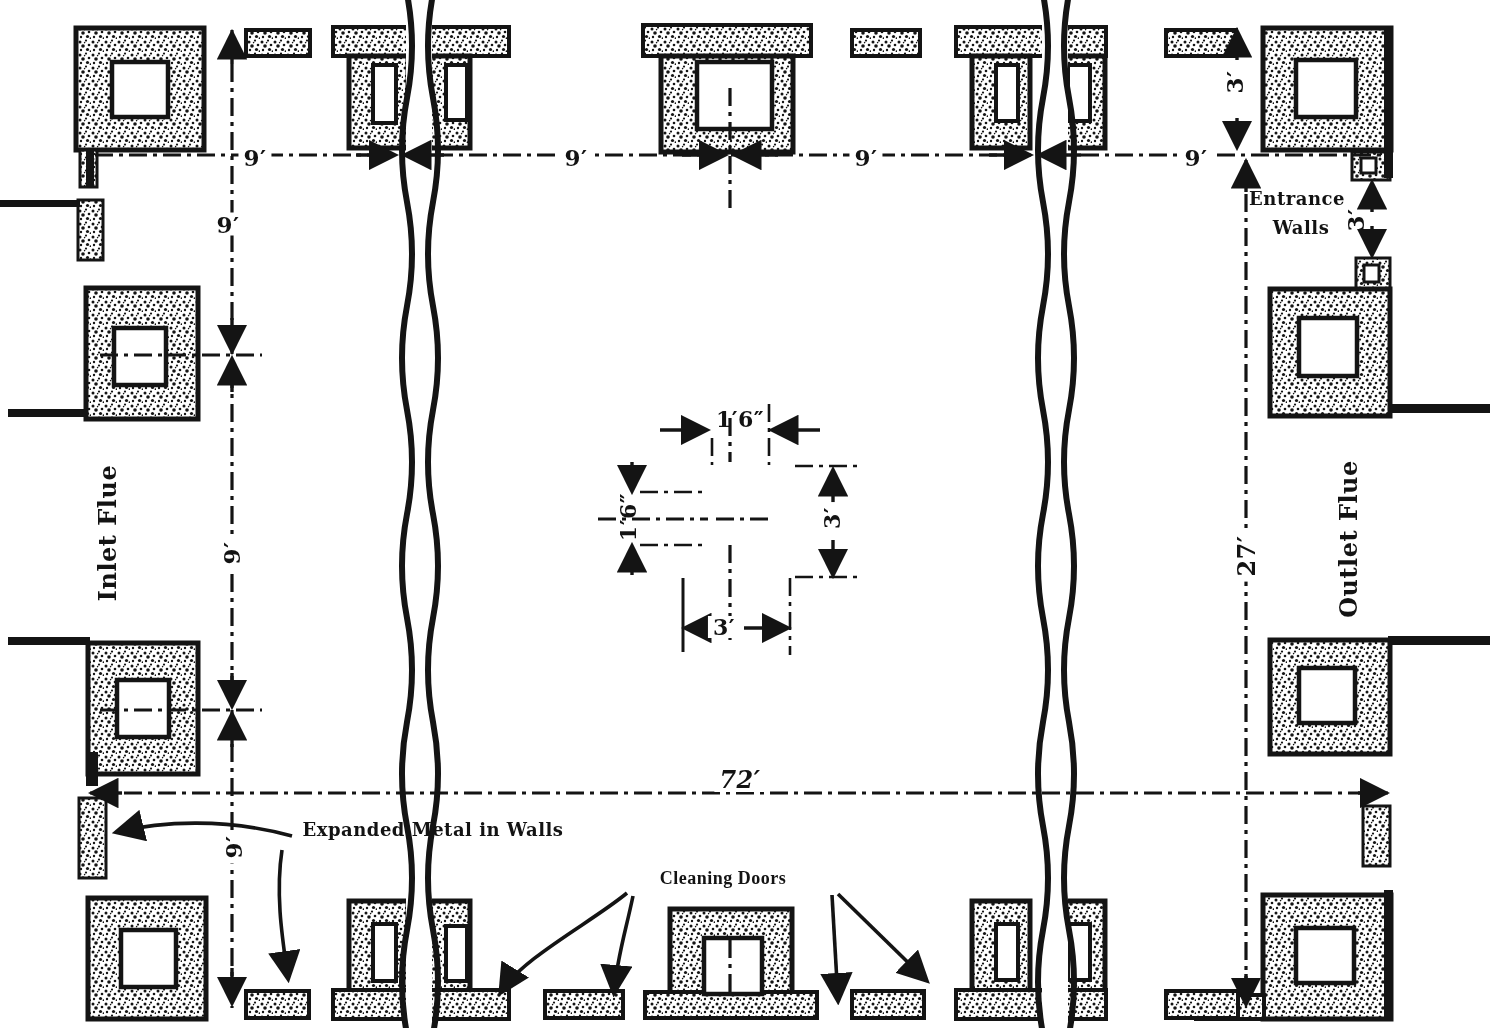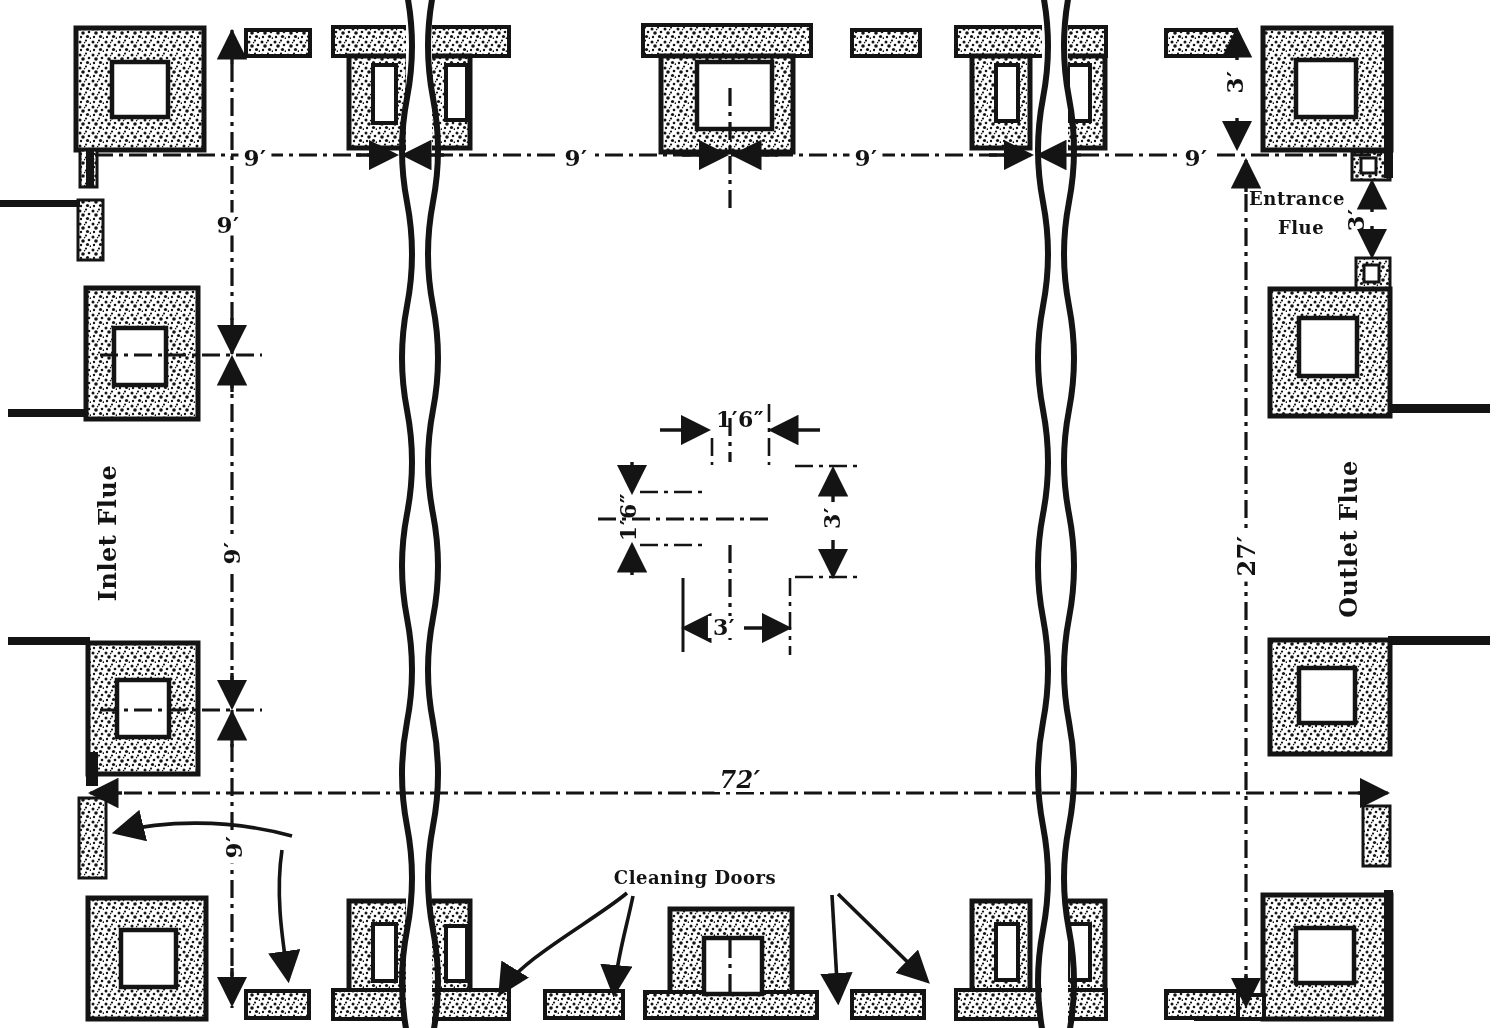--- a/index.html
+++ b/index.html
@@ -194,22 +194,23 @@
     <path d="M407,-6 q10,52 0,104 t0,104 t0,104 t0,104 t0,104 t0,104 t0,104 t0,104 t0,104 t0,104"></path>
     <path d="M433,-6 q-10,52 0,104 t0,104 t0,104 t0,104 t0,104 t0,104 t0,104 t0,104 t0,104 t0,104"></path>
     <path d="M1043,-6 q10,52 0,104 t0,104 t0,104 t0,104 t0,104 t0,104 t0,104 t0,104 t0,104 t0,104"></path>
     <path d="M1069,-6 q-10,52 0,104 t0,104 t0,104 t0,104 t0,104 t0,104 t0,104 t0,104 t0,104 t0,104"></path>
   </g>
 </svg>
 
 <div class="lbl rot f24" style="left:108px;top:533px;">Inlet Flue</div>
 <div class="lbl rot f24" style="left:1349px;top:539px;">Outlet Flue</div>
 <div class="lbl f26" style="left:1297px;top:199px;">Entrance</div>
-<div class="lbl f26" style="left:1301px;top:228px;">Flue</div>
-<div class="lbl f26" style="left:695px;top:878px;">Cleaning Doors</div>
+<div class="lbl f26" style="left:1301px;top:228px;">Walls</div>
+<div class="lbl f26" style="left:433px;top:830px;">Expanded Metal in Walls</div>
+<div class="lbl f26" style="left:723px;top:878px;font-family:Liberation Serif, serif;">Cleaning Doors</div>
 
 <div class="lbl bg f23" style="left:255px;top:157px;">9′</div>
 <div class="lbl bg f23" style="left:576px;top:157px;">9′</div>
 <div class="lbl bg f23" style="left:866px;top:157px;">9′</div>
 <div class="lbl bg f23" style="left:1196px;top:157px;">9′</div>
 
 <div class="lbl bg f23" style="left:228px;top:224px;">9′</div>
 <div class="lbl rot bg f23" style="left:231px;top:553px;">9′</div>
 <div class="lbl rot bg f23" style="left:233px;top:847px;">9′</div>
 

